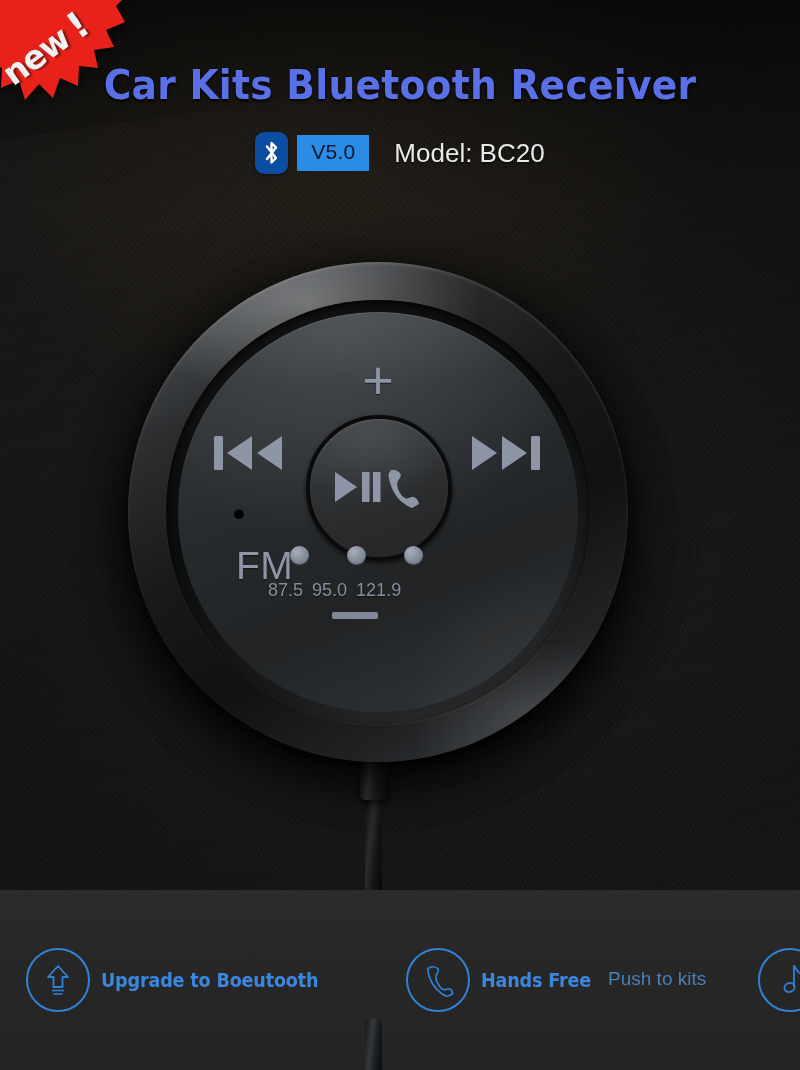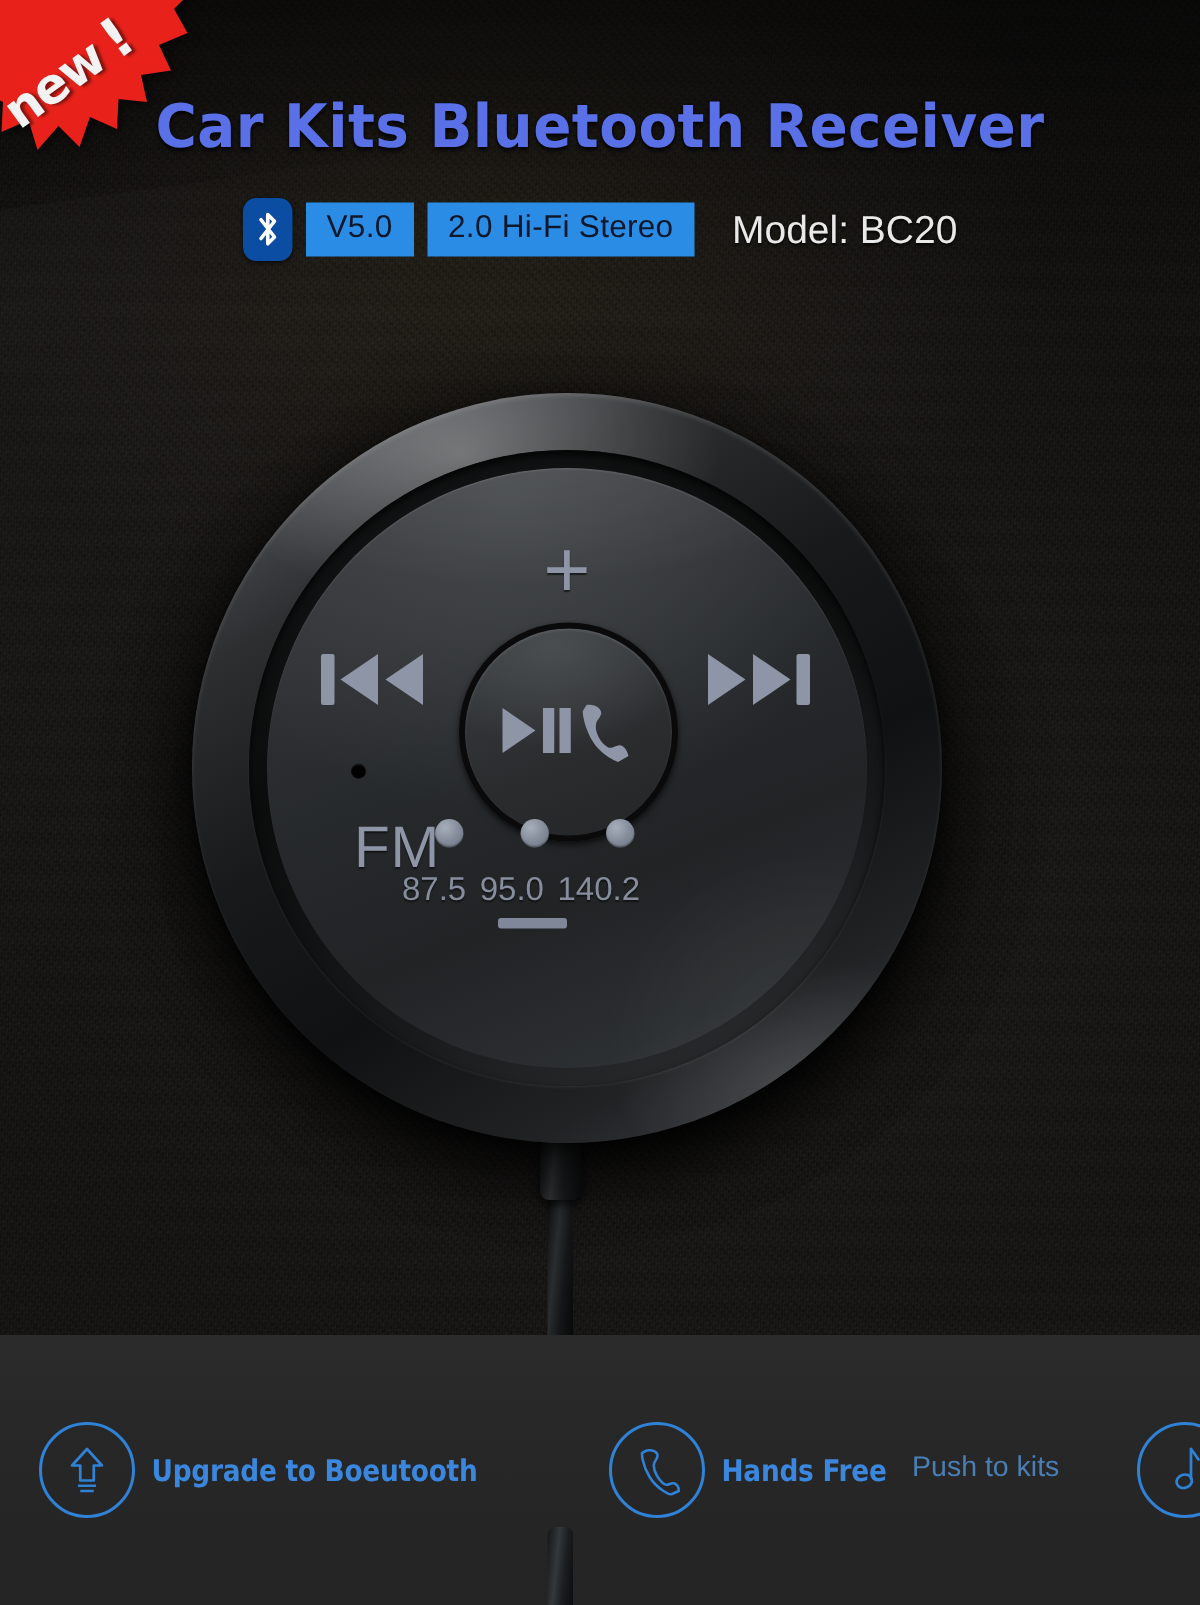--- a/index.html
+++ b/index.html
@@ -145,21 +145,21 @@
   }
   .fm-dots{ position:absolute;left:66px;top:2px;display:flex;gap:38px; }
   .fm-dot{
     width:19px;height:19px;border-radius:50%;
     background:radial-gradient(circle at 35% 30%, #a7aebb 0%, #828a99 55%, #6e7684 100%);
     box-shadow:inset 0 -1px 1px rgba(0,0,0,.35);
   }
   .fm-freqs{
     position:absolute;left:44px;top:36px;
     display:flex;gap:9px;
-    font-size:22px;color:#868e9e;
+    font-size:18px;color:#868e9e;
     text-shadow:0 1px 1px rgba(0,0,0,.5);
   }
   .fm-underline{
     position:absolute;left:108px;top:68px;width:46px;height:7px;border-radius:2px;
     background:#7f8798;
   }
 
   
   .cable-collar{
     position:absolute;left:360px;top:758px;width:28px;height:42px;
@@ -332,21 +332,21 @@
         <div class="fm-block">
           <div class="fm-label">FM</div>
           <div class="fm-dots">
             <div class="fm-dot"></div>
             <div class="fm-dot"></div>
             <div class="fm-dot"></div>
           </div>
           <div class="fm-freqs">
             <span>87.5</span>
             <span>95.0</span>
-            <span>140.2</span>
+            <span>121.9</span>
           </div>
           <div class="fm-underline"></div>
         </div>
       </div>
     </div>
 
     <div class="new-badge">
       <svg width="136" height="136" viewBox="0 0 136 136">
         <polygon fill="#e8221a" points="0,0 136,0 122,14 131,30 112,38 120,55 100,58 104,76 85,74 84,94 66,86 59,106 45,92 31,108 25,88 7,96 8,76 0,72"></polygon>
       </svg>
@@ -358,21 +358,20 @@
 
     <div class="title">Car Kits Bluetooth Receiver</div>
 
     <div class="badgerow">
       <div class="bt-icon">
         <svg width="17" height="26" viewBox="0 0 17 26">
           <path d="M4 6.5 L13 18 L8.5 22.5 L8.5 3 L13 7.5 L4 19" stroke="#ffffff" stroke-width="2.4" fill="none" stroke-linecap="round" stroke-linejoin="round"></path>
         </svg>
       </div>
       <div class="pill">V5.0</div>
-      <div class="pill">2.0 Hi-Fi Stereo</div>
       <div class="model">Model: BC20</div>
     </div>
   </div>
 
   <div class="featurebar">
 
     <div class="feat feat-1">
       <div class="feat-circle">
         <svg width="30" height="34" viewBox="0 0 30 34">
           <path d="M15 3 L25 14 L19.5 14 L19.5 24 L10.5 24 L10.5 14 L5 14 Z" stroke="#2f82d6" stroke-width="1.8" fill="none" stroke-linejoin="round"></path>

